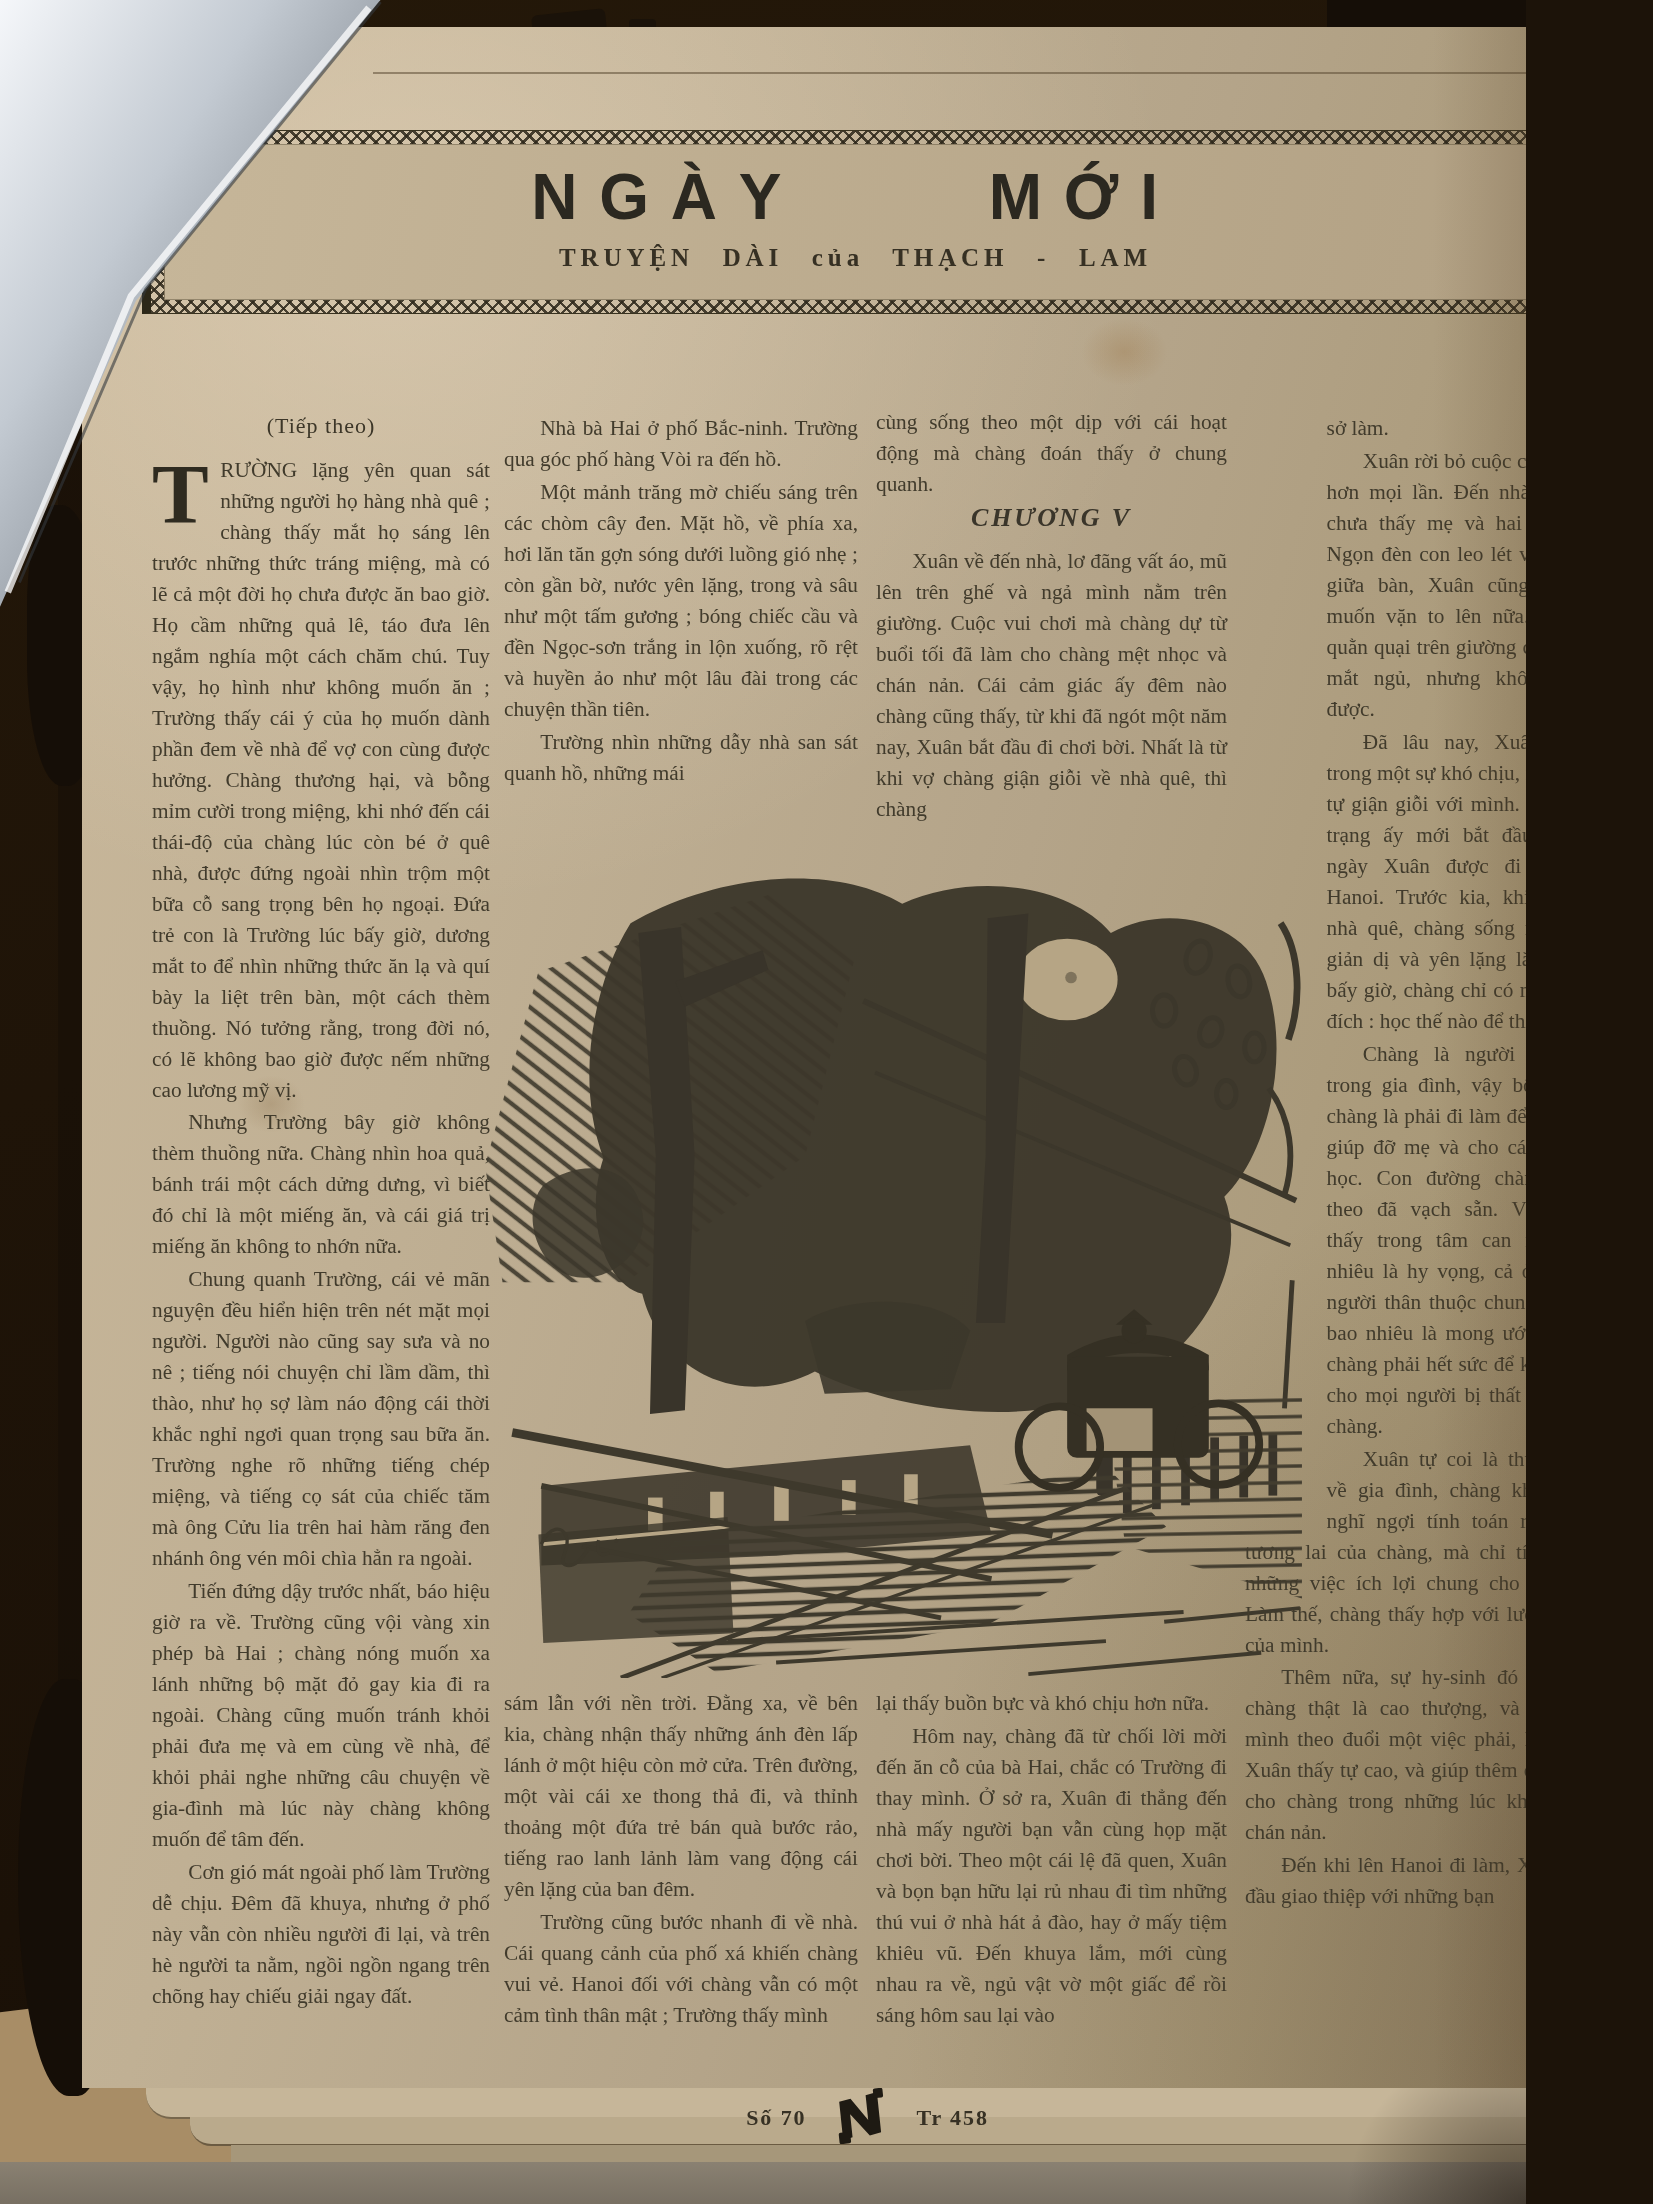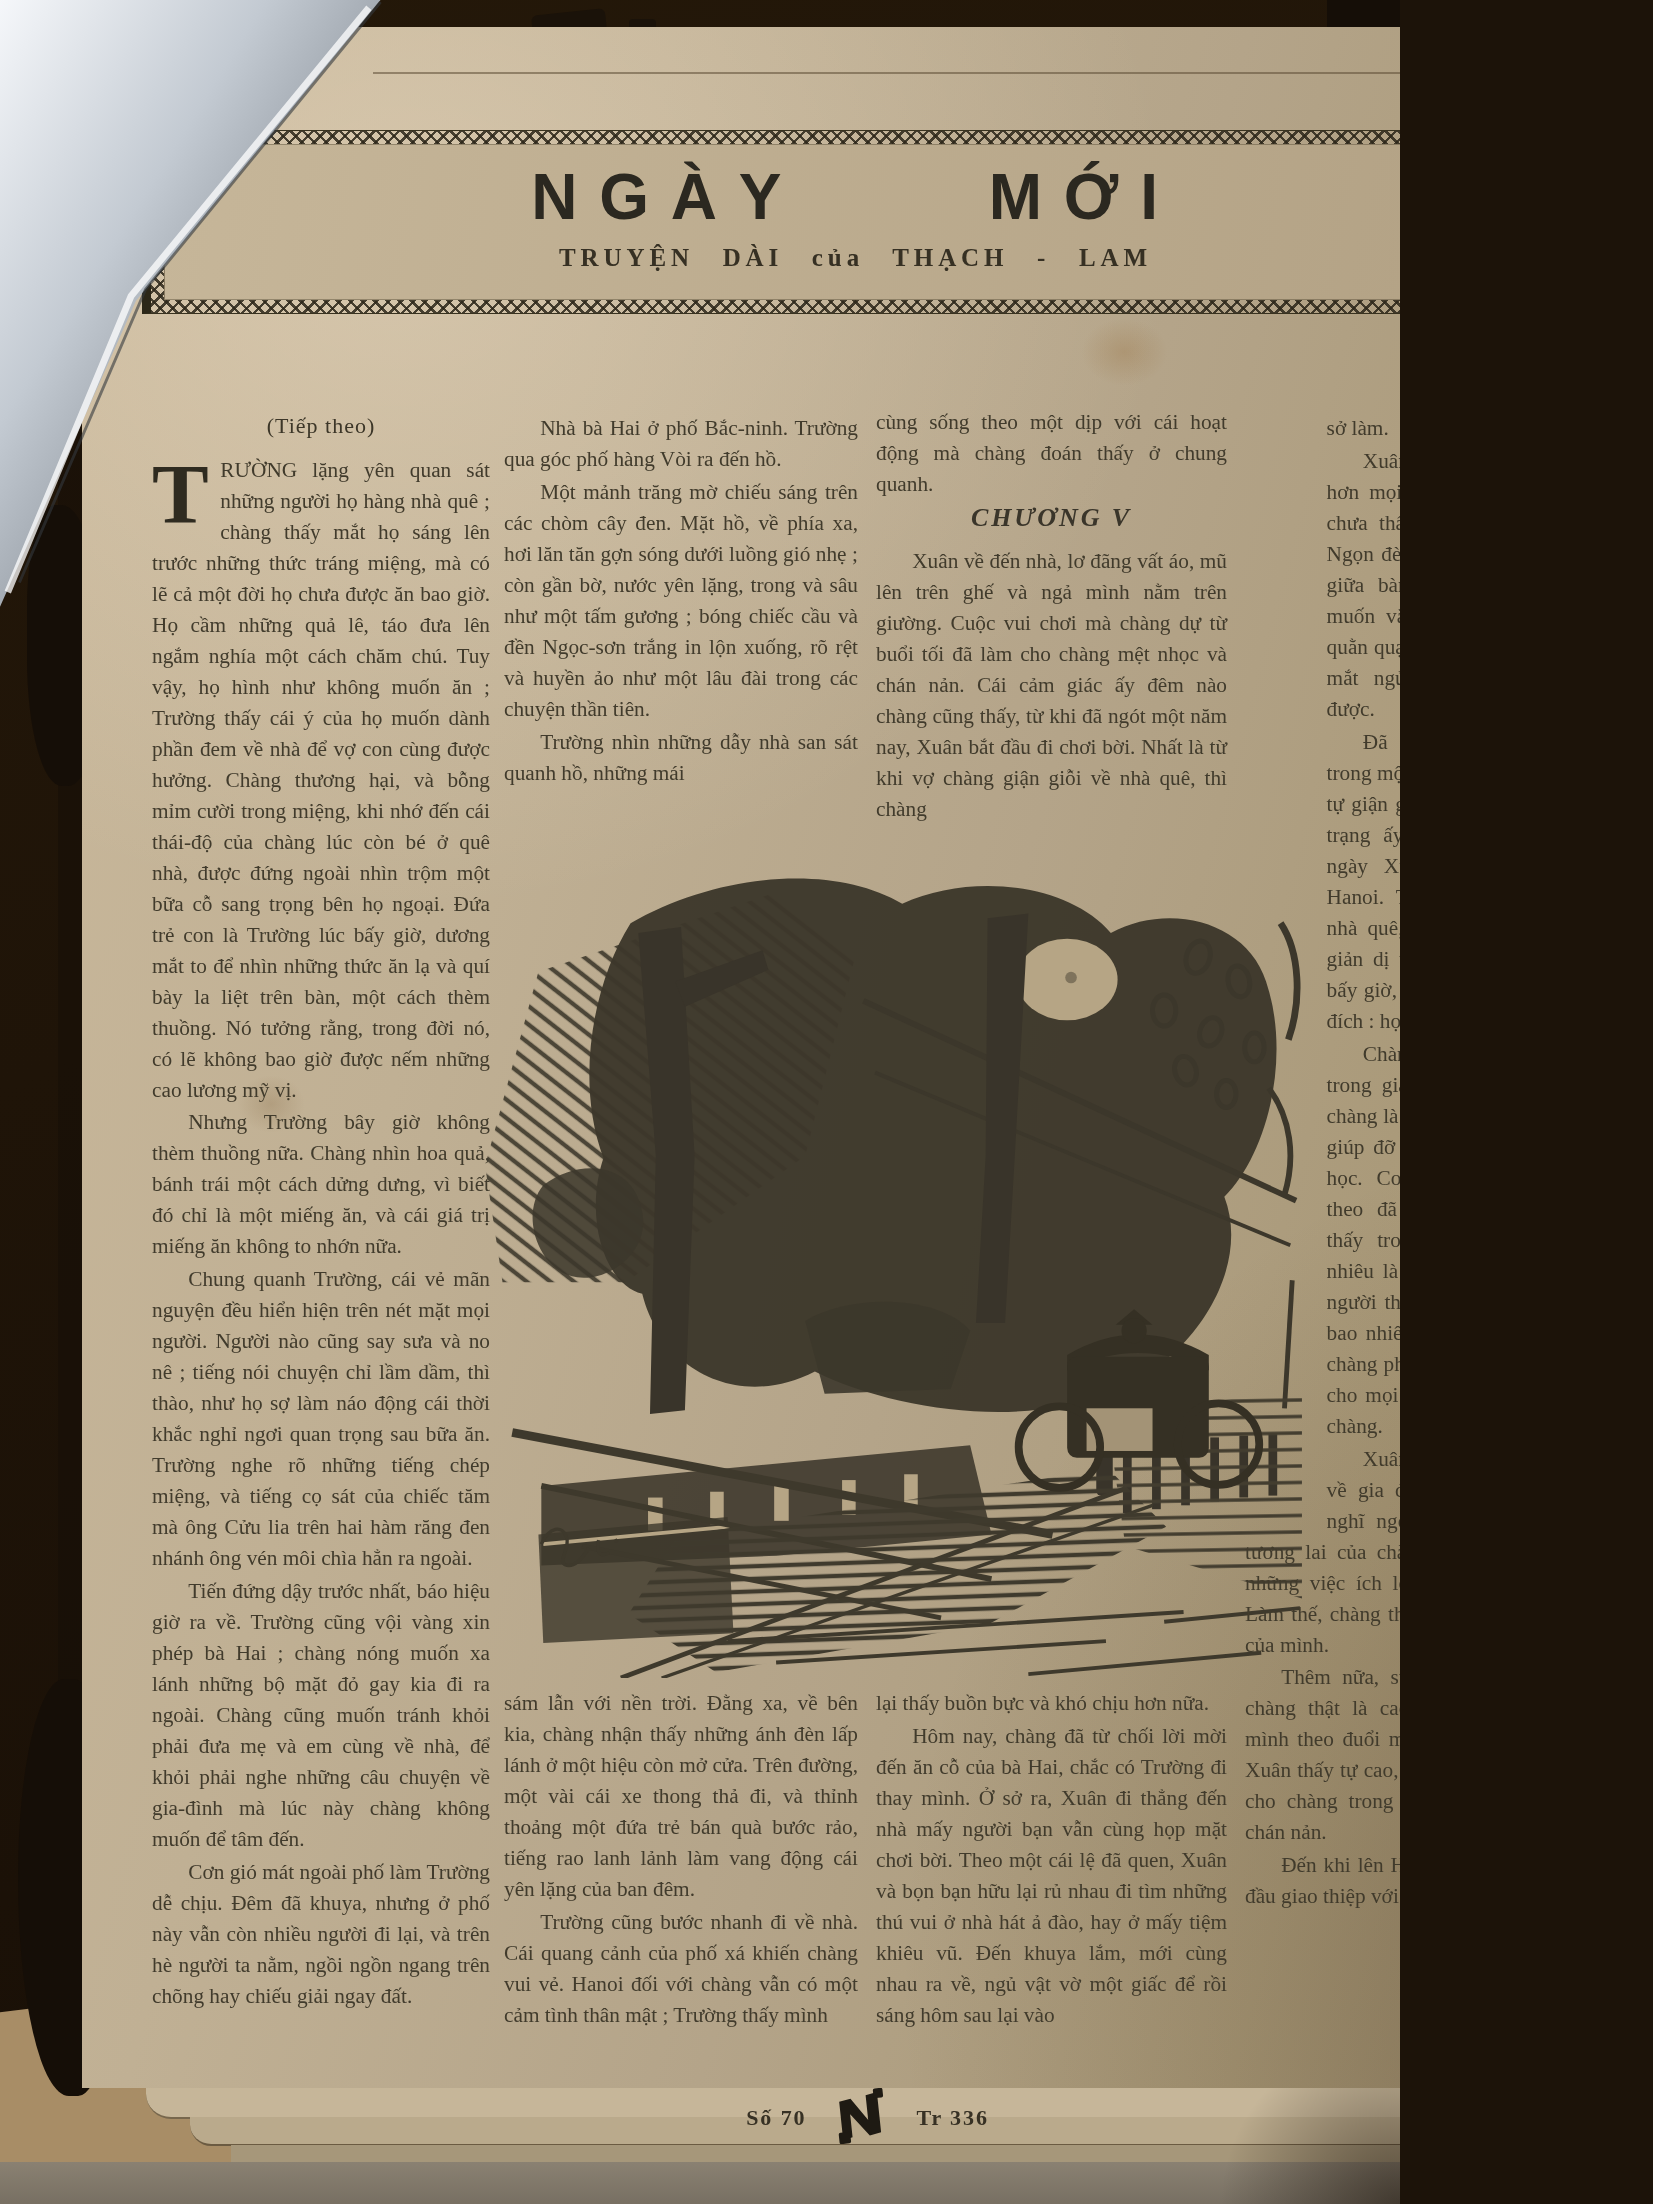--- a/index.html
+++ b/index.html
@@ -1,16 +1,16 @@
 <!DOCTYPE html>
 <html><head>
 <meta charset="utf-8">
 <style>
   html,body{margin:0;padding:0;background:#1c1309;}
-  #photo{position:relative;width:1400px;height:2205px;overflow:hidden;
+  #photo{position:relative;width:1526px;height:2205px;overflow:hidden;
          background:linear-gradient(160deg,#241809 0%,#1f1408 40%,#170e06 100%);
          font-family:"Liberation Serif",serif;}
   
   .table-wedge{position:absolute;left:-39px;top:1999px;width:311px;height:252px;
                background:#a88d66;transform:rotate(-7deg);}
   .table-strip{position:absolute;left:0;top:2162px;width:1654px;height:43px;
                background:linear-gradient(#8a8172,#776f62);}
   .spine-blob{position:absolute;background:#150e07;}
   .blob1{left:27px;top:505px;width:76px;height:281px;border-radius:40% 60% 50% 50%;}
   .blob2{left:17.5px;top:1679px;width:97px;height:417px;border-radius:50% 45% 40% 55%;}
@@ -260,21 +260,21 @@
       <span class="foot-txt">Số 70</span>
       <span>
         <svg width="52" height="56" viewBox="0 0 54 58">
           <g transform="rotate(-6 27 29)" fill="#1e1a13">
             <path d="M6,52 L6,12 L18,10 L34,34 L34,8 L46,6 L46,48 L34,50 L16,26 L16,50 Z"></path>
             <rect x="42" y="2" width="10" height="10" rx="2"></rect>
             <rect x="2" y="44" width="12" height="12" rx="2"></rect>
           </g>
         </svg>
       </span>
-      <span class="foot-txt">Tr 336</span>
+      <span class="foot-txt">Tr 458</span>
     </div>
   </div>
 
   <svg id="clip" width="398" height="631" viewBox="0 0 410 650">
     <defs>
       <linearGradient id="met" x1="0" y1="0" x2="1" y2="1">
         <stop offset="0" stop-color="#f5f7fa"></stop>
         <stop offset="0.35" stop-color="#c3cad2"></stop>
         <stop offset="0.7" stop-color="#7e858d"></stop>
         <stop offset="1" stop-color="#4d5258"></stop>

